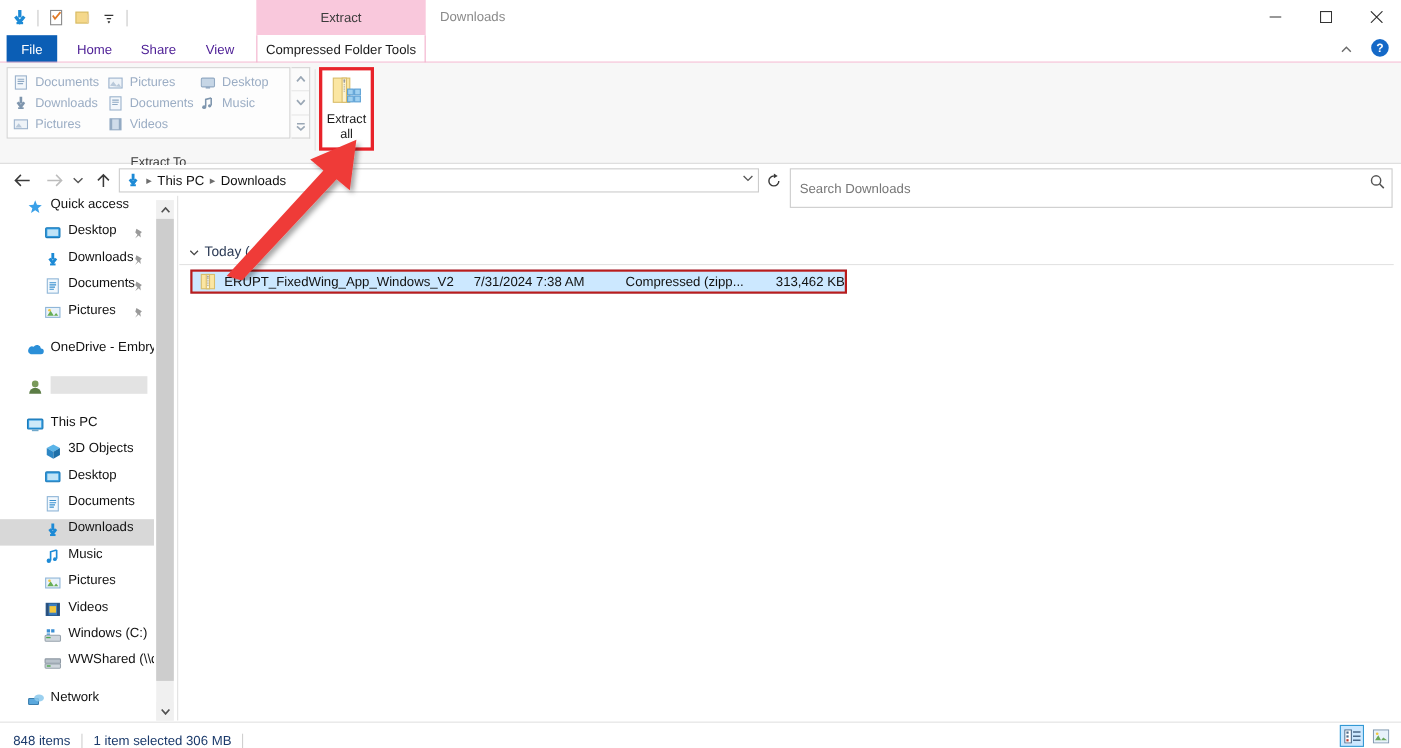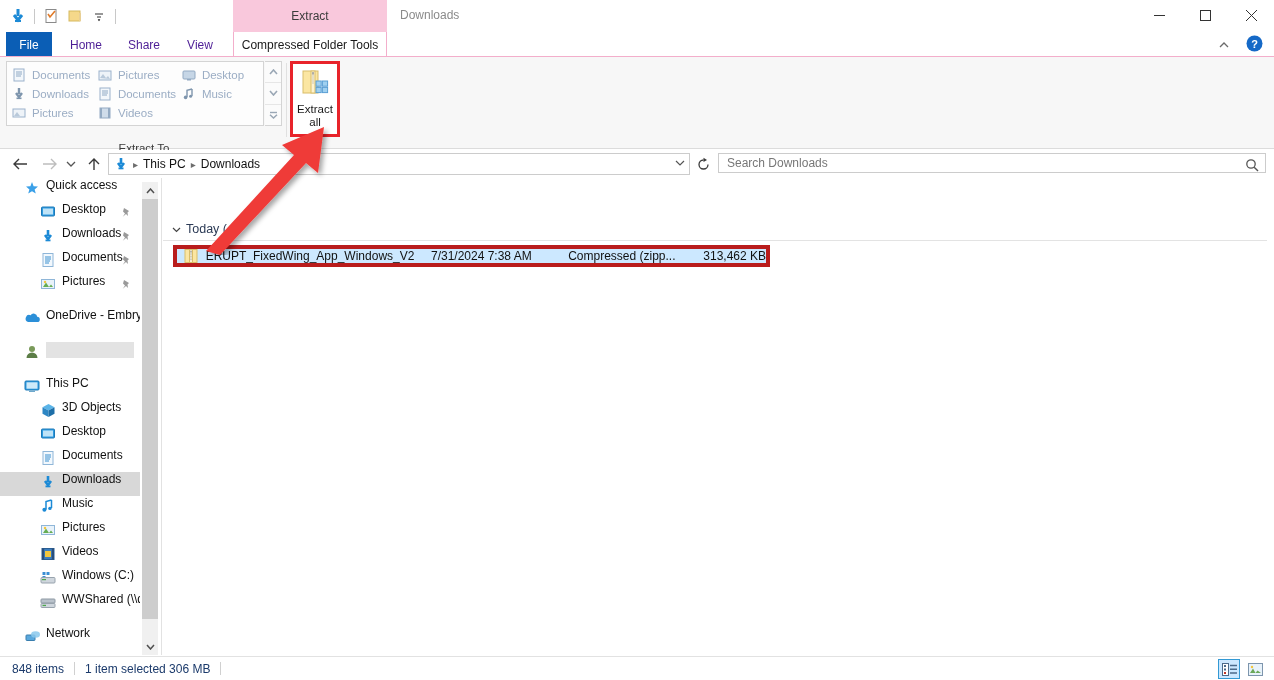--- a/index.html
+++ b/index.html
@@ -91,21 +91,21 @@
              display:flex; align-items:center; justify-content:center; }
   .nb-back { left:8px; } .nb-fwd { left:38px; } .nb-recent { left:62px; width:18px; } .nb-up { left:82px; }
   .addr-box { position:absolute; left:108px; top:3px; width:582px; height:22px;
               border:1px solid #ccc; background:#fff; display:flex; align-items:center; }
   .addr-icon { width:20px; height:20px; margin-left:2px; display:flex; align-items:center; justify-content:center; }
   .crumb { font-size:12px; color:#111; padding:0 3px; }
   .crumb-sep { color:#6d6d6d; font-size:10px; padding:0 2px; }
   .addr-caret { position:absolute; right:4px; top:4px; font-size:10px; color:#444; }
   .refresh-btn { position:absolute; left:692px; top:3px; width:22px; height:22px;
                  display:flex; align-items:center; justify-content:center; }
-  .search-box { position:absolute; left:718px; top:3px; width:548px; height:20px;
+  .search-box { position:absolute; left:718px; top:3px; width:548px; height:36px;
                 border:1px solid #ccc; background:#fff; display:flex; align-items:center; }
   .search-ph { margin-left:8px; font-size:12px; color:#777; }
   .search-icon { position:absolute; right:6px; top:4px; }
 
   
   .colhdr { position:absolute; left:163px; top:182px; width:1111px; height:24px;
             background:#fff; border-bottom:1px solid #e2e2e2; }
   .col { position:absolute; top:0; height:24px; display:flex; align-items:center;
          font-size:12px; color:#2b3a55; padding-left:10px; border-left:1px solid #e5e5e5; }
   .col:first-child { border-left:0; }
@@ -116,21 +116,21 @@
   .col-rest { left:615px; width:496px; }
 
   
   .filelist { position:absolute; left:163px; top:206px; width:1111px; height:449px; background:#fff; }
   .group-row { position:absolute; left:0; top:12px; height:22px; display:flex; align-items:center; }
   .group-chev { width:16px; display:flex; align-items:center; justify-content:center;
                 font-size:10px; color:#444; margin-left:5px; }
   .group-name { font-size:12.5px; color:#2b3a55; margin-left:2px; }
   .group-line { position:absolute; left:0; top:34px; width:1104px; height:1px; background:#e3e3e3; }
   .file-row { position:absolute; left:10px; top:39px; width:597px; height:22px;
-              background:#cce8ff; border:4px solid #b91c1c; display:flex; align-items:center; }
+              background:#cce8ff; border:2px solid #b91c1c; display:flex; align-items:center; }
   .file-icon { width:18px; height:18px; margin-left:5px; display:flex; align-items:center; justify-content:center; }
   .f-name { margin-left:6px; width:230px; font-size:12px; color:#111; }
   .f-date { width:140px; font-size:12px; color:#111; }
   .f-type { width:120px; font-size:12px; color:#111; }
   .f-size { width:82px; text-align:right; font-size:12px; color:#111; }
 
   
   .sidebar { position:absolute; left:0; top:178px; width:140px; height:477px;
              background:#fff; overflow:hidden; }
   .sb-item { height:24px; display:flex; font-size:12px; color:#111; position:relative; }
@@ -145,21 +145,21 @@
   .sb-scroll { position:absolute; left:142px; top:182px; width:16px; height:473px; background:#f0f0f0; }
   .sb-sb-up { position:absolute; left:0; top:0; width:16px; height:17px;
               display:flex; align-items:center; justify-content:center; color:#606060; font-size:8px; background:#f0f0f0; }
   .sb-sb-dn { position:absolute; left:0; bottom:0; width:16px; height:17px;
               display:flex; align-items:center; justify-content:center; color:#606060; font-size:8px; background:#f0f0f0; }
   .sb-thumb { position:absolute; left:0; top:17px; width:16px; height:420px; background:#cdcdcd; }
   .pane-divider { position:absolute; left:161px; top:178px; width:1px; height:477px; background:#e2e2e2; }
 
   
   .statusbar { position:absolute; left:0; bottom:0; width:1274px; height:24px;
-               background:#fff; border-top:1px solid #e2e2e2; display:flex; align-items:center; }
+               background:#fff; border-top:1px solid #e2e2e2; display:flex; align-items:flex-end; }
   .st-items { margin-left:12px; font-size:12px; color:#1b3a6b; }
   .st-sep { display:inline-block; width:1px; height:13px; background:#d0d0d0; margin:0 10px; vertical-align:-2px; }
   .st-sel { font-size:12px; color:#1b3a6b; }
   .view-btns { position:absolute; right:8px; top:2px; display:flex; gap:4px; }
   .view-btn { width:22px; height:20px; display:flex; align-items:center; justify-content:center; }
   .view-btn.active { background:#cce8ff; border:1px solid #3399d4; }
 
   
   .annot-arrow { position:absolute; left:190px; top:115px; width:160px; height:140px;
                  pointer-events:none; }

